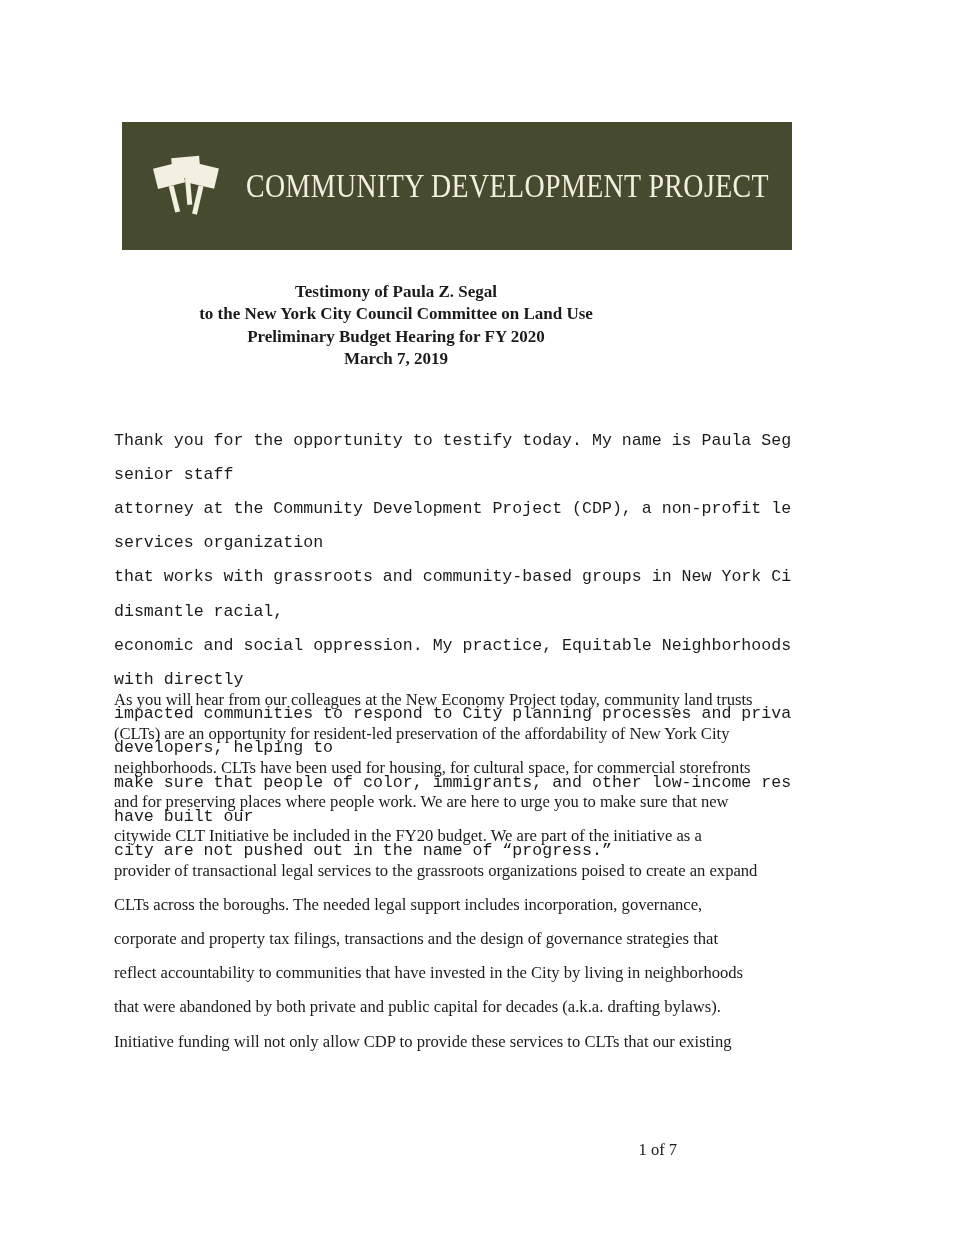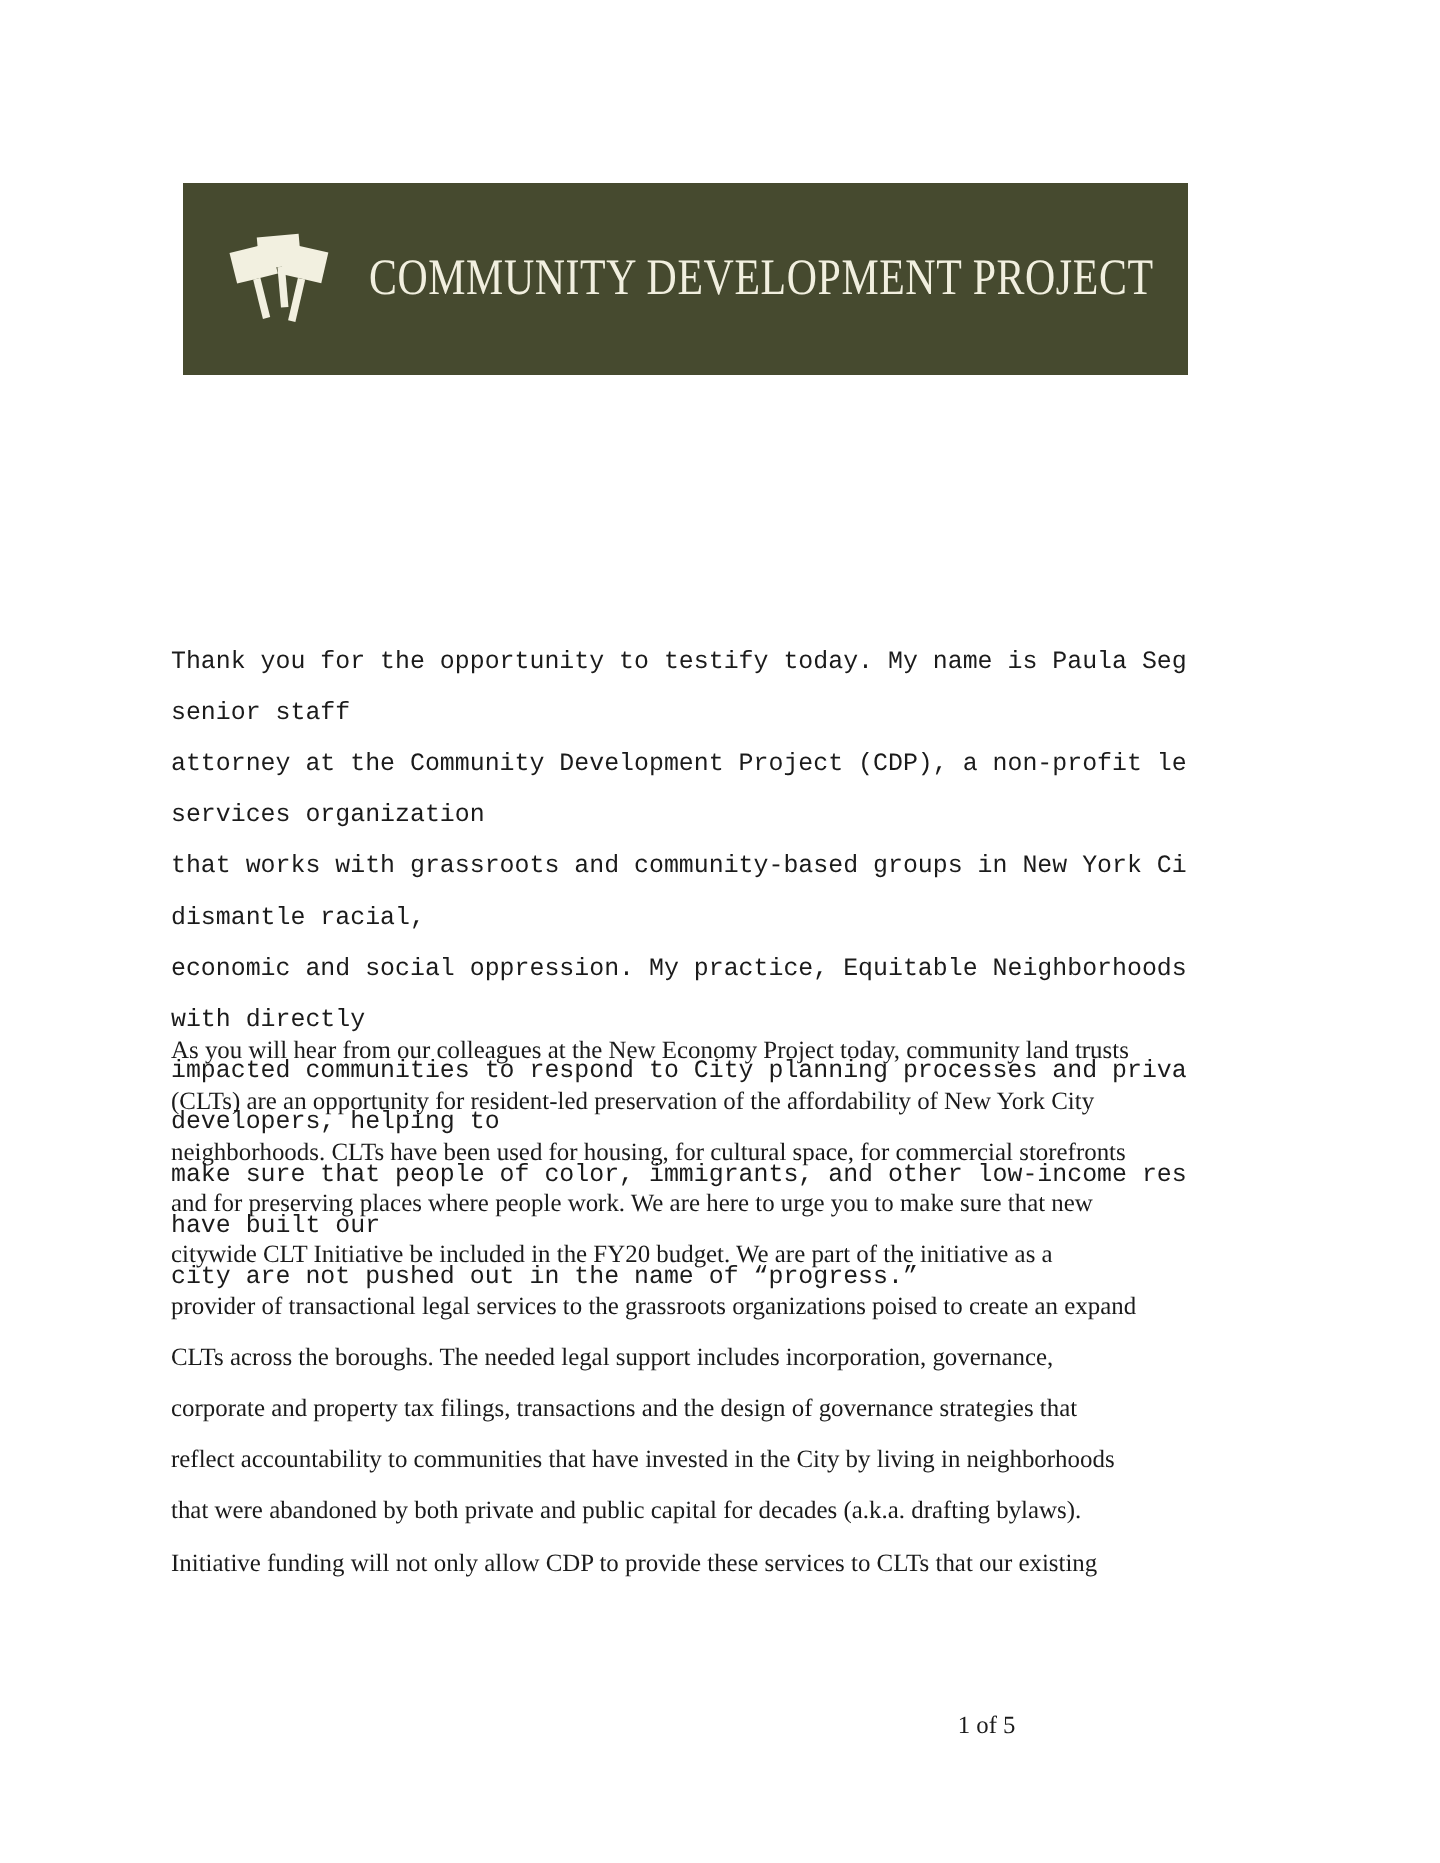--- a/index.html
+++ b/index.html
@@ -88,20 +88,24 @@
           <g transform="rotate(13 52 30)">
             <rect x="38" y="20" width="28" height="21"></rect>
             <rect x="50" y="41" width="5" height="29"></rect>
           </g>
         </g>
       </svg>
     </div>
     <span class="org-name">COMMUNITY DEVELOPMENT PROJECT</span>
   </header>
 
+  <section class="title-block">Testimony of Paula Z. Segal
+to the New York City Council Committee on Land Use
+Preliminary Budget Hearing for FY 2020
+March 7, 2019</section>
 
   <p class="para para-1">Thank you for the opportunity to testify today. My name is Paula Segal; I am a senior staff
 attorney at the Community Development Project (CDP), a non-profit legal services organization
 that works with grassroots and community-based groups in New York City to dismantle racial,
 economic and social oppression. My practice, Equitable Neighborhoods, works with directly
 impacted communities to respond to City planning processes and private developers, helping to
 make sure that people of color, immigrants, and other low-income residents who have built our
 city are not pushed out in the name of “progress.”</p>
 
   <p class="para para-2">As you will hear from our colleagues at the New Economy Project today, community land trusts
@@ -109,15 +113,15 @@
 neighborhoods. CLTs have been used for housing, for cultural space, for commercial storefronts
 and for preserving places where people work. We are here to urge you to make sure that new
 citywide CLT Initiative be included in the FY20 budget. We are part of the initiative as a
 provider of transactional legal services to the grassroots organizations poised to create an expand
 CLTs across the boroughs. The needed legal support includes incorporation, governance,
 corporate and property tax filings, transactions and the design of governance strategies that
 reflect accountability to communities that have invested in the City by living in neighborhoods
 that were abandoned by both private and public capital for decades (a.k.a. drafting bylaws).
 Initiative funding will not only allow CDP to provide these services to CLTs that our existing</p>
 
-  <div class="page-number">1 of 5</div>
+  <div class="page-number">1 of 7</div>
 
 </div>
 
 </body></html>

